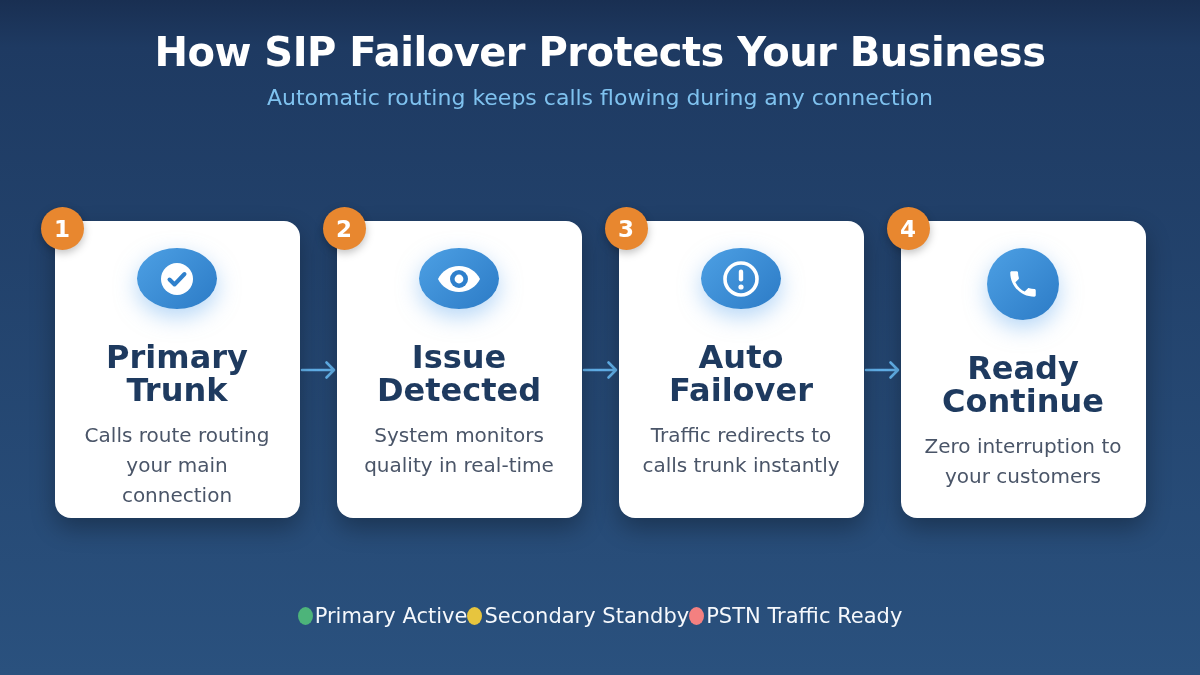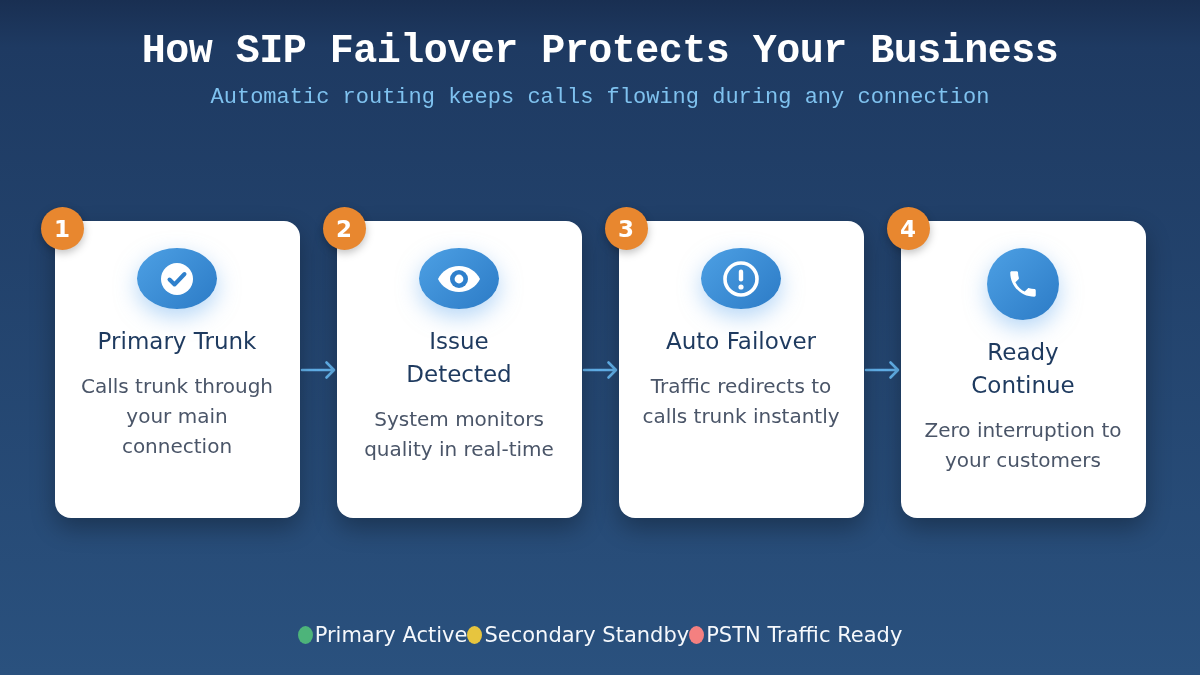--- a/index.html
+++ b/index.html
@@ -4,21 +4,21 @@
 <style>
   html,body{margin:0;padding:0;background:#0f1e33;}
   .canvas{
     position:relative;
     width:1200px;height:675px;
     overflow:hidden;
     background:linear-gradient(180deg,#192f52 0%,#1e3a62 7%,#2a517e 100%);
     font-family:"DejaVu Sans","Liberation Sans",sans-serif;
   }
   
-  .header{position:absolute;top:0;left:0;width:100%;text-align:center;font-family:Liberation Mono, monospace;}
+  .header{position:absolute;top:0;left:0;width:100%;text-align:center;}
   .header h1{
     margin:28px 0 0 0;
     font-size:40px;line-height:48px;font-weight:bold;
     color:#ffffff;letter-spacing:-0.5px;
   }
   .subtitle{
     margin-top:8px;
     font-size:22px;line-height:28px;
     color:#7fc2ef;
   }
@@ -44,35 +44,35 @@
   }
   .icon-wrap{
     margin:27px auto 0 auto;
     display:flex;align-items:center;justify-content:center;
     background:linear-gradient(135deg,#4da0e4 0%,#2c7bc6 100%);
     box-shadow:0 8px 22px rgba(110,175,240,.50);
   }
   .icon-ellipse{width:80px;height:61px;border-radius:50%;}
   .icon-circle{width:72px;height:72px;border-radius:50%;}
   .card-title{
-    margin:16px auto 0 auto;max-width:170px;
-    font-size:23px;line-height:33px;font-weight:normal;
+    margin:32px auto 0 auto;max-width:170px;
+    font-size:32px;line-height:33px;font-weight:bold;
     color:#1e3a5f;
   }
   .card-desc{
     margin:13px auto 0 auto;max-width:206px;
     font-size:20px;line-height:30px;
     color:#4a5568;
   }
   .arrow-cell{
     width:37px;display:flex;align-items:center;justify-content:center;
   }
   
   .legend{
-    position:absolute;bottom:28px;left:0;width:100%;
+    position:absolute;bottom:47px;left:0;width:100%;
     display:flex;justify-content:center;align-items:center;
   }
   .legend-item{display:flex;align-items:center;}
   .dot{
     width:15px;height:18px;border-radius:50%;
     display:inline-block;margin-right:2px;flex:none;
   }
   .legend-label{
     color:#f5f8fc;font-size:21px;line-height:24px;white-space:nowrap;
   }
@@ -91,21 +91,21 @@
 
     <div class="card">
       <div class="badge" style="background: rgb(232, 135, 47);">1</div>
       <div class="icon-wrap icon-ellipse">
         <svg width="36" height="36" viewBox="0 0 36 36">
           <circle cx="18" cy="18" r="16" fill="#ffffff"></circle>
           <path d="M10.5 18.5l5 5 10-10.5" stroke="#2f80cc" stroke-width="4" fill="none" stroke-linecap="round" stroke-linejoin="round"></path>
         </svg>
       </div>
       <div class="card-title">Primary Trunk</div>
-      <div class="card-desc">Calls trunk through your main connection</div>
+      <div class="card-desc">Calls route routing your main connection</div>
     </div>
 
     <div class="arrow-cell">
       <svg width="37" height="24" viewBox="0 0 37 24">
         <path d="M2 12h31M26.5 4.5L34 12l-7.5 7.5" stroke="#63b3ed" stroke-width="2.6" fill="none" stroke-linecap="round" stroke-linejoin="round"></path>
       </svg>
     </div>
 
     <div class="card">
       <div class="badge" style="background: rgb(232, 135, 47);">2</div>

